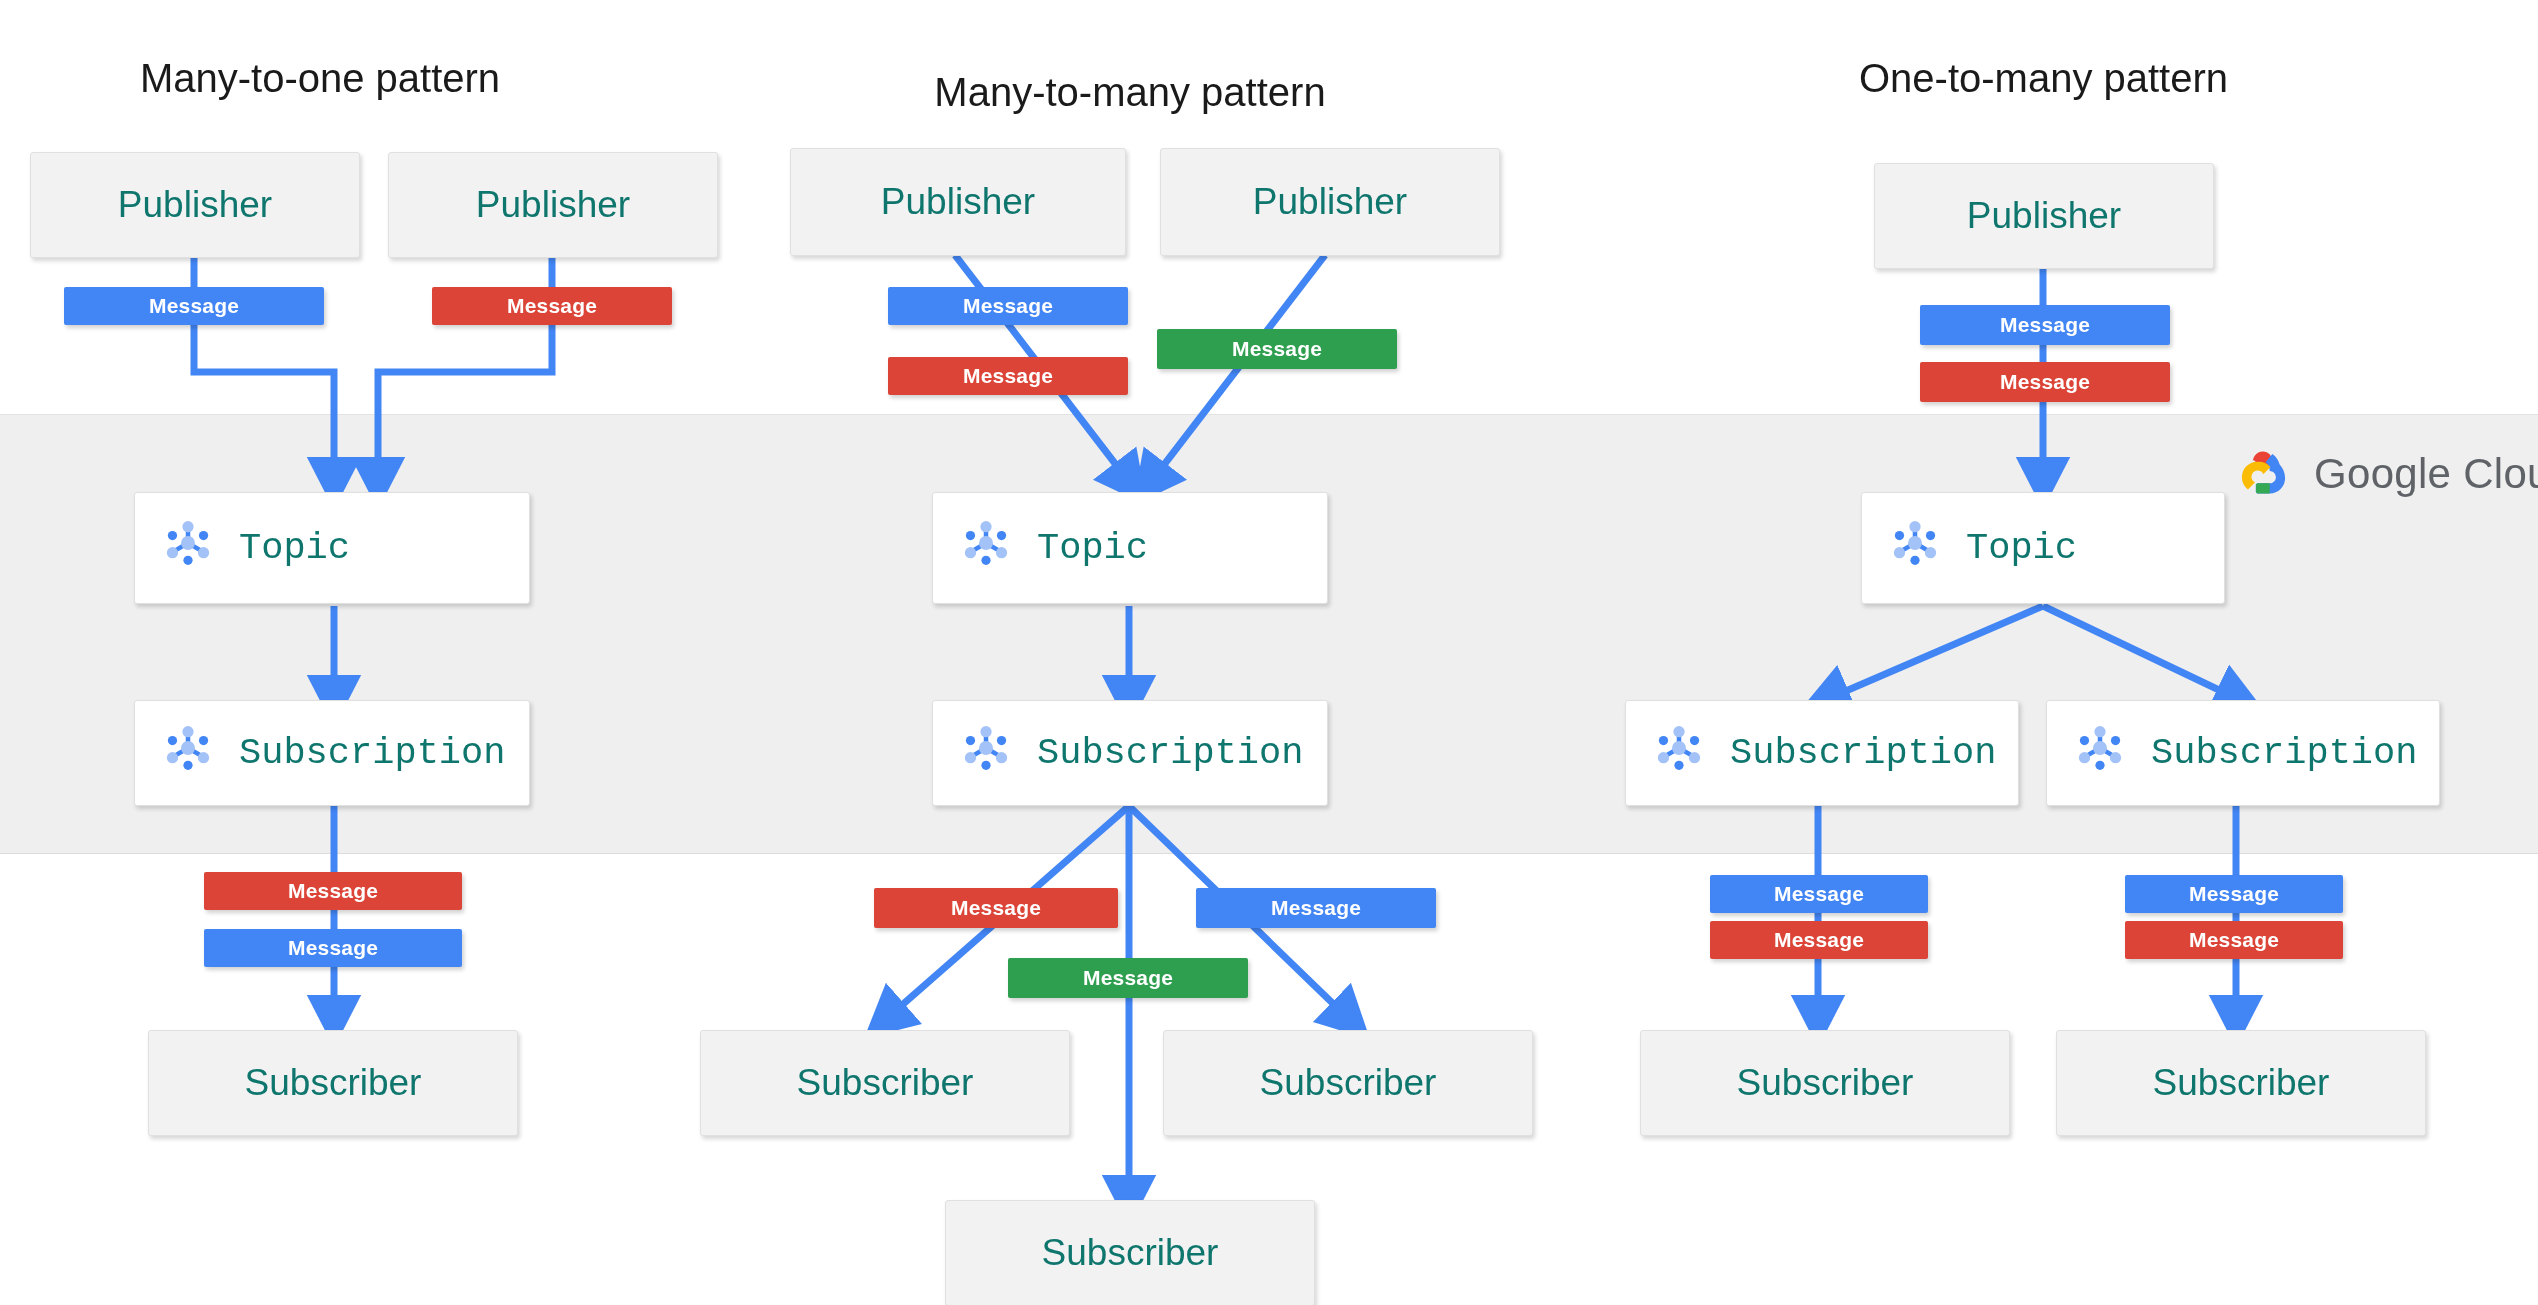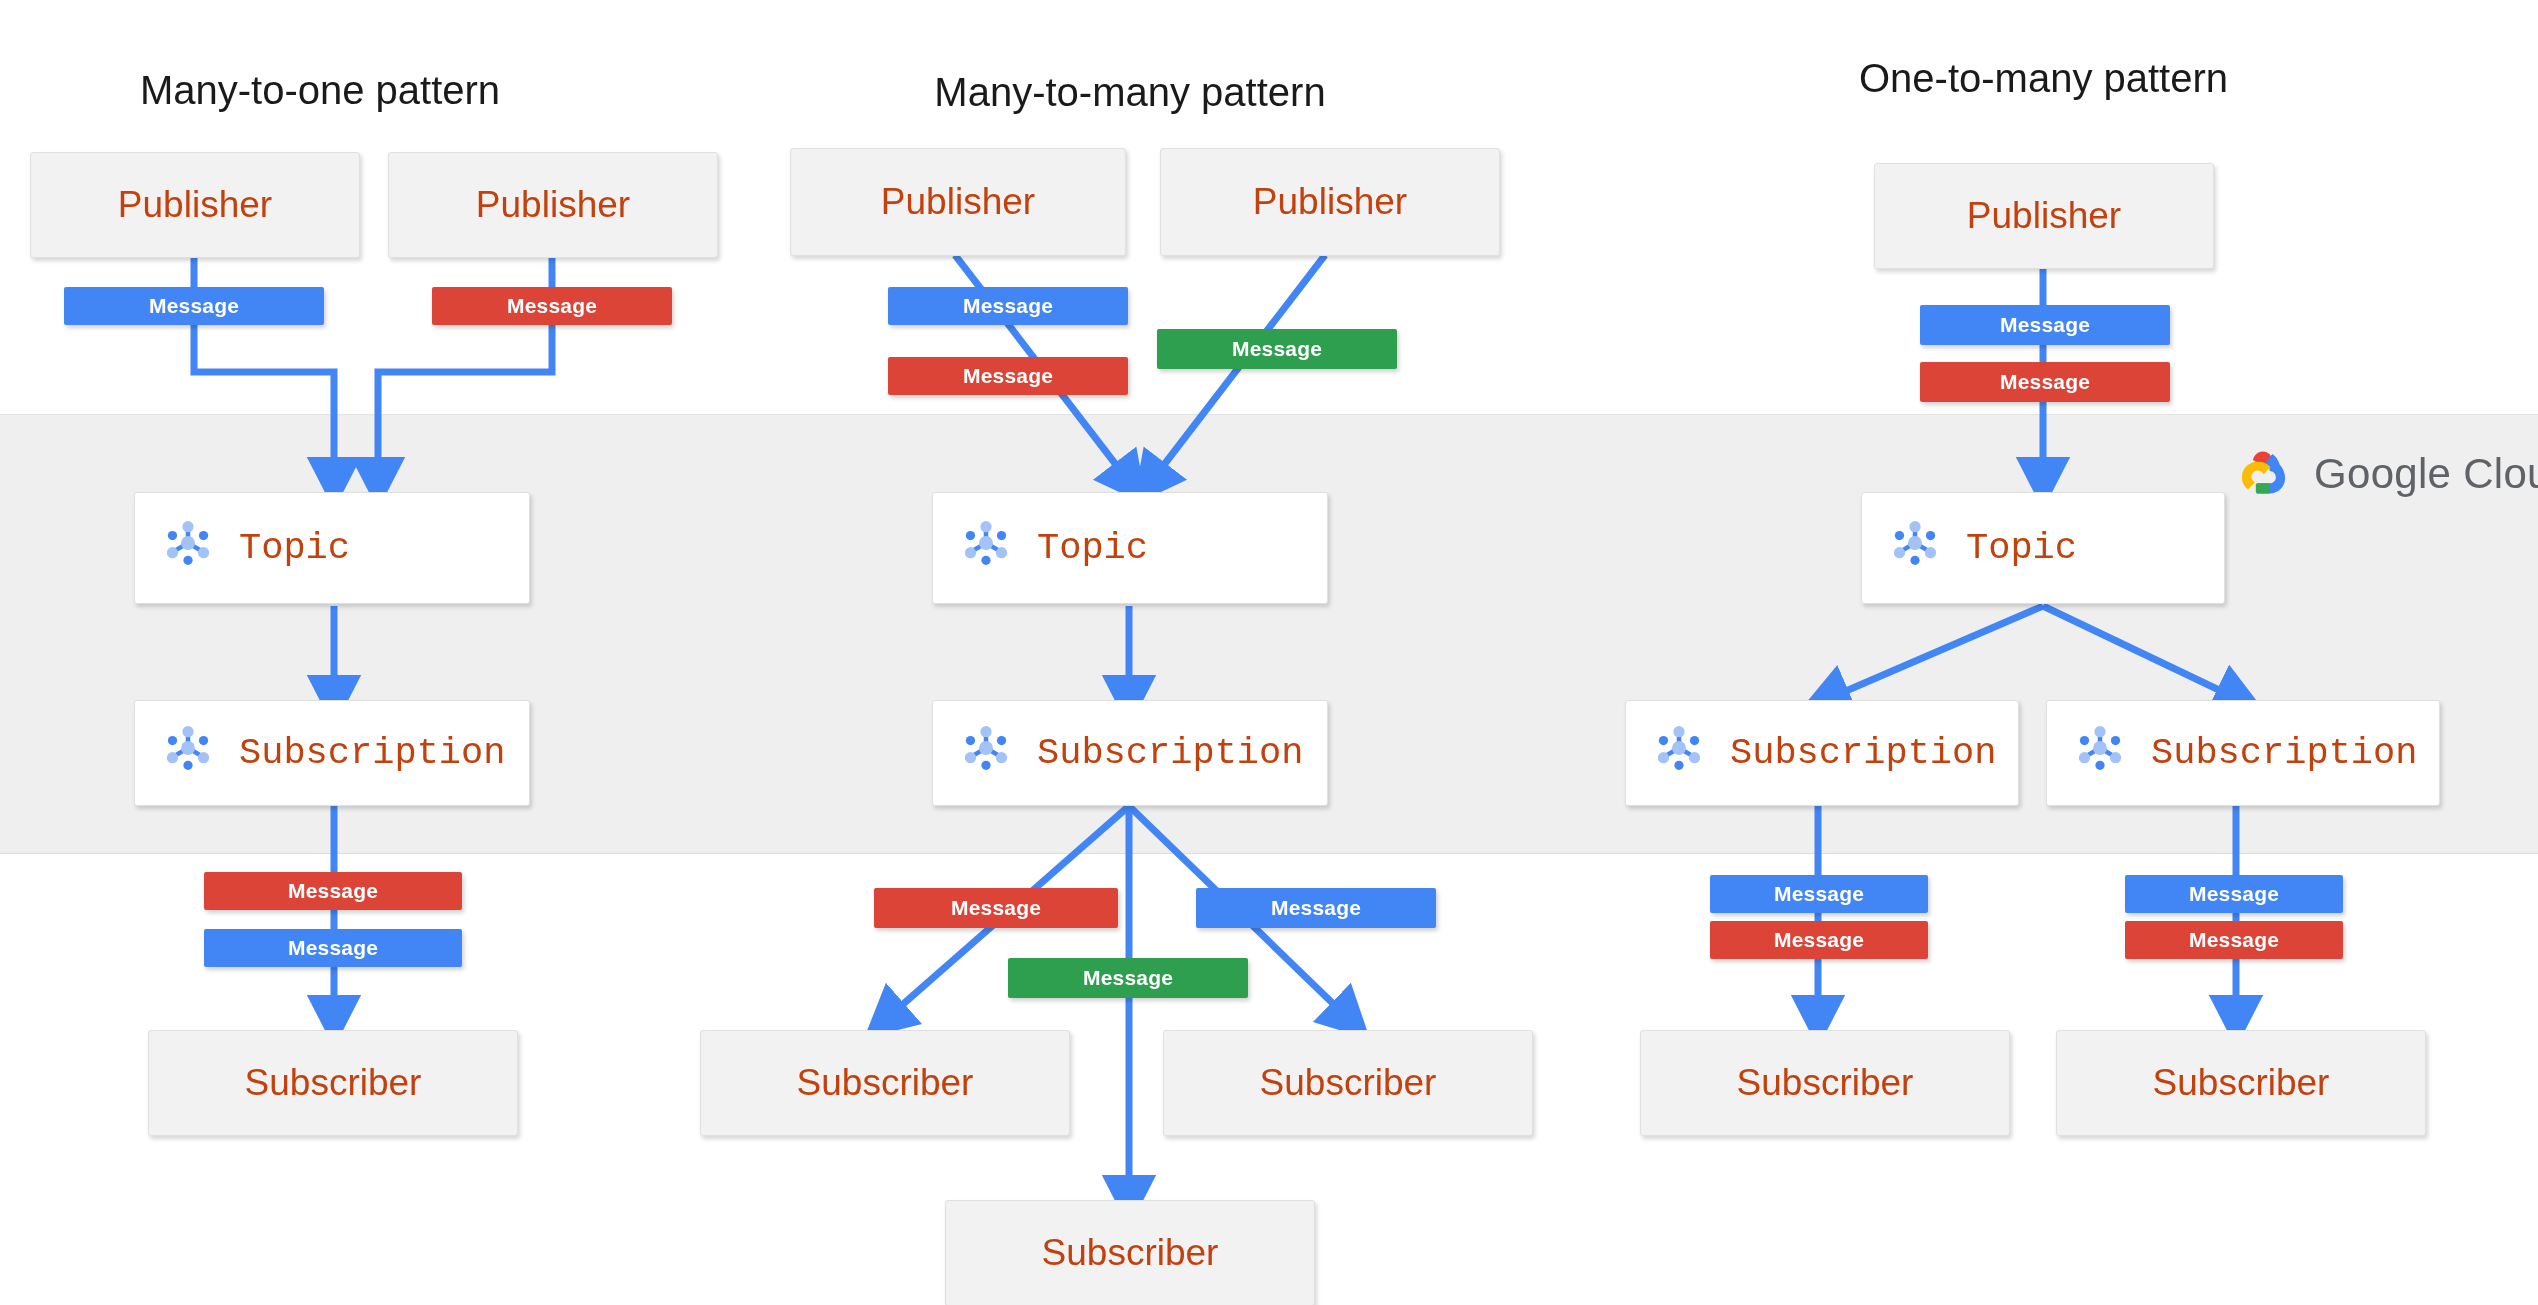--- a/index.html
+++ b/index.html
@@ -14,21 +14,21 @@
     position:absolute;left:0;width:2538px;background:#EFEFEF;
     border-top:1px solid #e3e3e3;border-bottom:1px solid #dcdcdc;
   }
 
   
   .node{
     position:absolute;box-sizing:border-box;
     display:flex;align-items:center;justify-content:center;
     border:1px solid #e0e0e0;border-radius:3px;
     box-shadow:2px 3px 4px rgba(0,0,0,.16);
-    color:#c2410c;white-space:nowrap;
+    color:#0f766e;white-space:nowrap;
   }
   .node.endpoint{background:#F2F2F2;font-size:37px;}
   .node.service{
     background:#FFFFFF;font-size:37px;
     justify-content:flex-start;padding-left:26px;gap:20px;font-family:Liberation Mono, monospace;
   }
   .node.service .label{margin-left:4px;}
 
   
   .msg{
@@ -97,21 +97,21 @@
       <path d="M2043,332 L2043,482" marker-end="url(#ah)"></path>
 
       <path d="M2043,606 L1825,700" marker-end="url(#ah)"></path>
       <path d="M2043,606 L2240,700" marker-end="url(#ah)"></path>
 
       <path d="M1818,806 L1818,1020" marker-end="url(#ah)"></path>
       <path d="M2236,806 L2236,1020" marker-end="url(#ah)"></path>
     </g>
   </svg>
 
-  <div class="caption" style="left:60px;top:68px;width:520px;">Many-to-one pattern</div>
+  <div class="caption" style="left:60px;top:56px;width:520px;">Many-to-one pattern</div>
 
   <div class="node endpoint" style="left:30px;top:152px;width:330px;height:106px;">
     <span>Publisher</span>
   </div>
   <div class="node endpoint" style="left:388px;top:152px;width:330px;height:106px;">
     <span>Publisher</span>
   </div>
 
   <div class="msg" style="left:64px;top:287px;width:260px;height:38px;background:#4285F4;">
     <span>Message</span>

